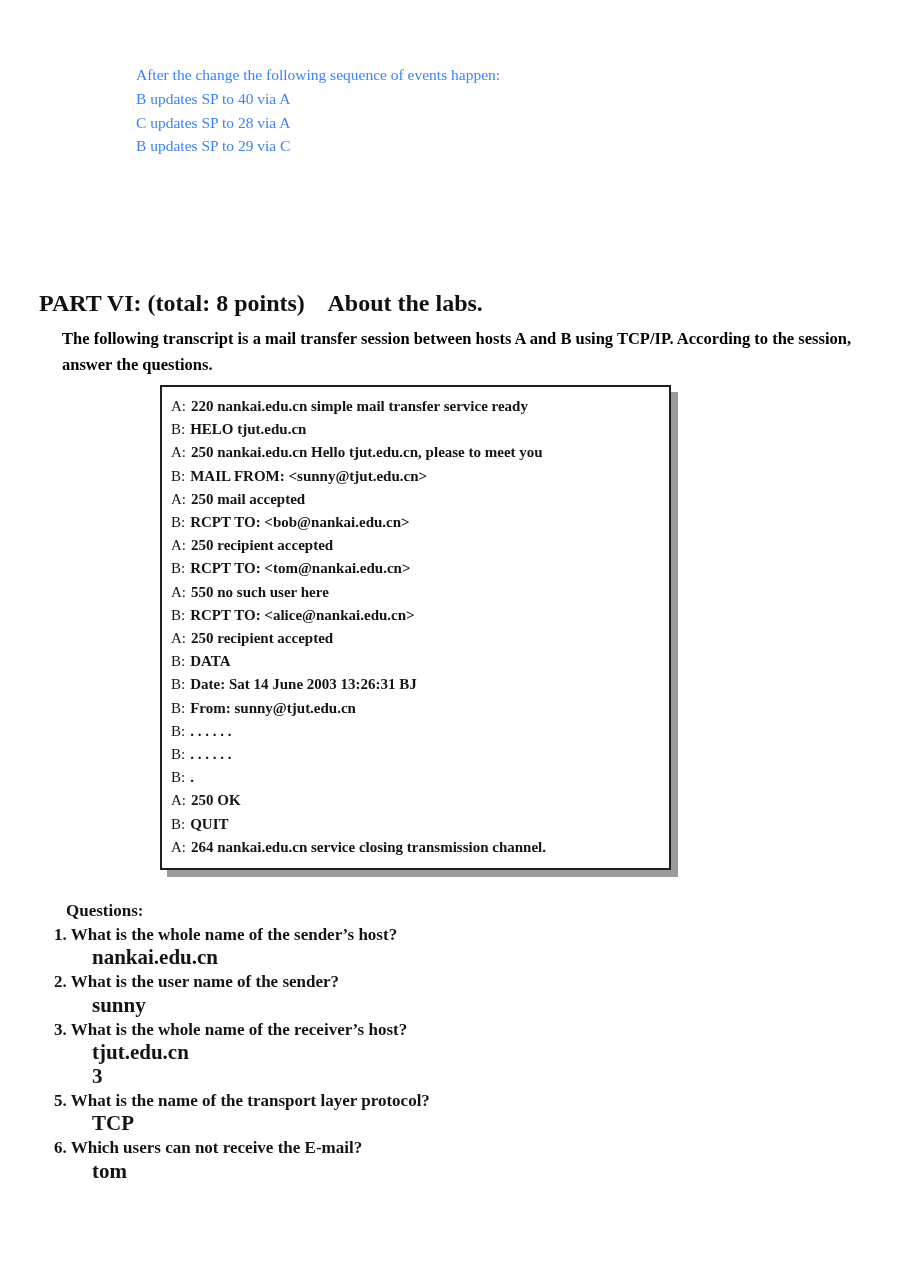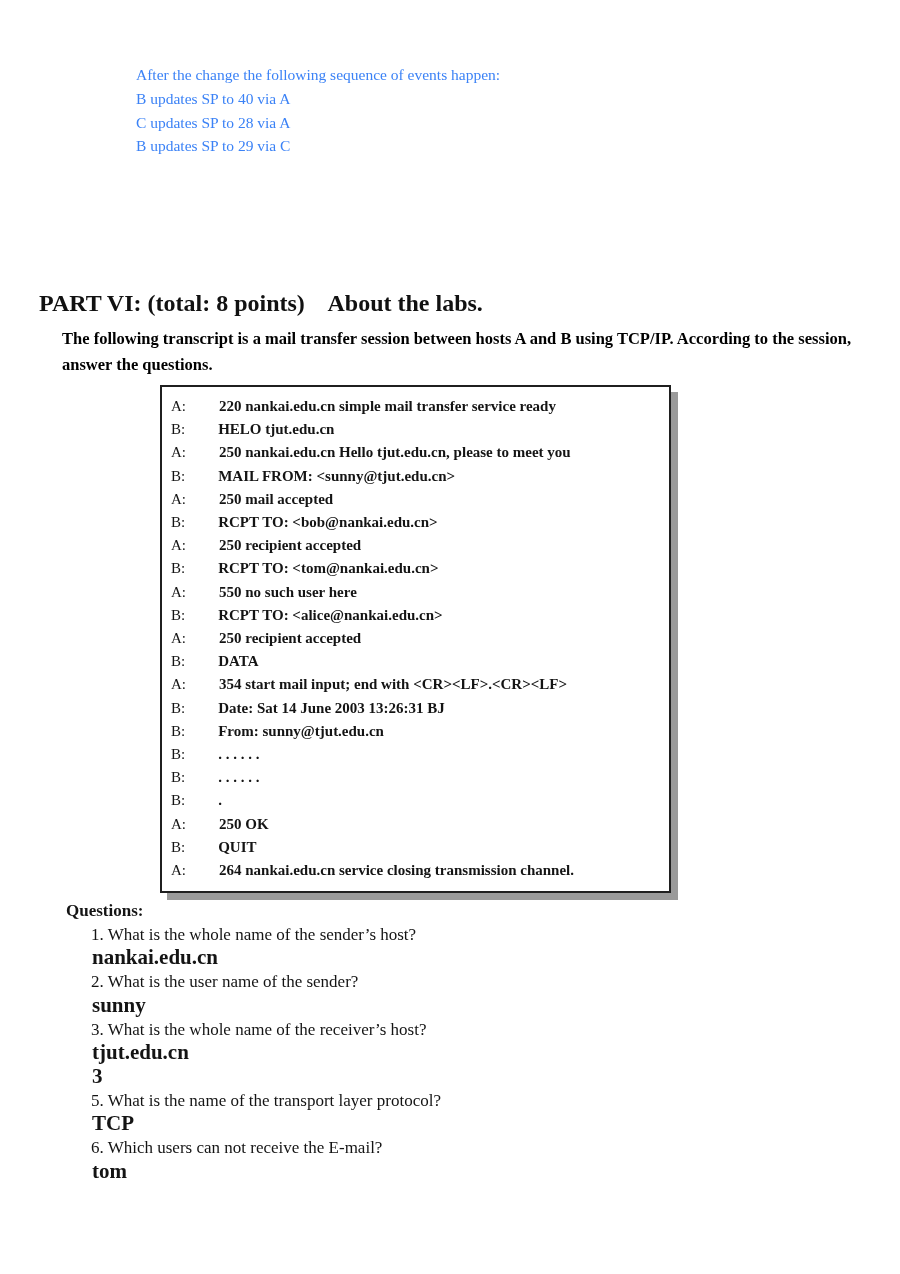--- a/index.html
+++ b/index.html
@@ -65,39 +65,37 @@
     font-size: 15px;
     line-height: 23.2px;
     white-space: nowrap;
   }
   .t-line .spk {
     font-weight: normal;
     margin-right: 5px;
   }
   .t-line .msg {
     font-weight: bold;
-    margin-left: 28px;
   }
 
   
   .questions {
     position: absolute;
     left: 54px;
     top: 899px;
     width: 800px;
     font-size: 17px;
     line-height: 23.7px;
   }
   .q-heading {
     font-weight: bold;
     margin-left: 12px;
   }
   .q-text {
-    font-weight: normal;
-    margin-left: 37px;
+    font-weight: bold;
   }
   .q-answer {
     font-weight: bold;
     font-size: 21px;
     padding-left: 38px;
     line-height: 23.7px;
   }
 </style>
 </head>
 <body>
@@ -119,21 +117,20 @@
   <div class="t-line"><span class="spk">A:</span><span class="msg">250 nankai.edu.cn Hello tjut.edu.cn, please to meet you</span></div>
   <div class="t-line"><span class="spk">B:</span><span class="msg">MAIL FROM: &lt;sunny@tjut.edu.cn&gt;</span></div>
   <div class="t-line"><span class="spk">A:</span><span class="msg">250 mail accepted</span></div>
   <div class="t-line"><span class="spk">B:</span><span class="msg">RCPT TO: &lt;bob@nankai.edu.cn&gt;</span></div>
   <div class="t-line"><span class="spk">A:</span><span class="msg">250 recipient accepted</span></div>
   <div class="t-line"><span class="spk">B:</span><span class="msg">RCPT TO: &lt;tom@nankai.edu.cn&gt;</span></div>
   <div class="t-line"><span class="spk">A:</span><span class="msg">550 no such user here</span></div>
   <div class="t-line"><span class="spk">B:</span><span class="msg">RCPT TO: &lt;alice@nankai.edu.cn&gt;</span></div>
   <div class="t-line"><span class="spk">A:</span><span class="msg">250 recipient accepted</span></div>
   <div class="t-line"><span class="spk">B:</span><span class="msg">DATA</span></div>
-  <div class="t-line"><span class="spk">A:</span><span class="msg">354 start mail input; end with &lt;CR&gt;&lt;LF&gt;.&lt;CR&gt;&lt;LF&gt;</span></div>
   <div class="t-line"><span class="spk">B:</span><span class="msg">Date: Sat 14 June 2003 13:26:31 BJ</span></div>
   <div class="t-line"><span class="spk">B:</span><span class="msg">From: sunny@tjut.edu.cn</span></div>
   <div class="t-line"><span class="spk">B:</span><span class="msg">. . . . . .</span></div>
   <div class="t-line"><span class="spk">B:</span><span class="msg">. . . . . .</span></div>
   <div class="t-line"><span class="spk">B:</span><span class="msg">.</span></div>
   <div class="t-line"><span class="spk">A:</span><span class="msg">250 OK</span></div>
   <div class="t-line"><span class="spk">B:</span><span class="msg">QUIT</span></div>
   <div class="t-line"><span class="spk">A:</span><span class="msg">264 nankai.edu.cn service closing transmission channel.</span></div>
 </div>
 

